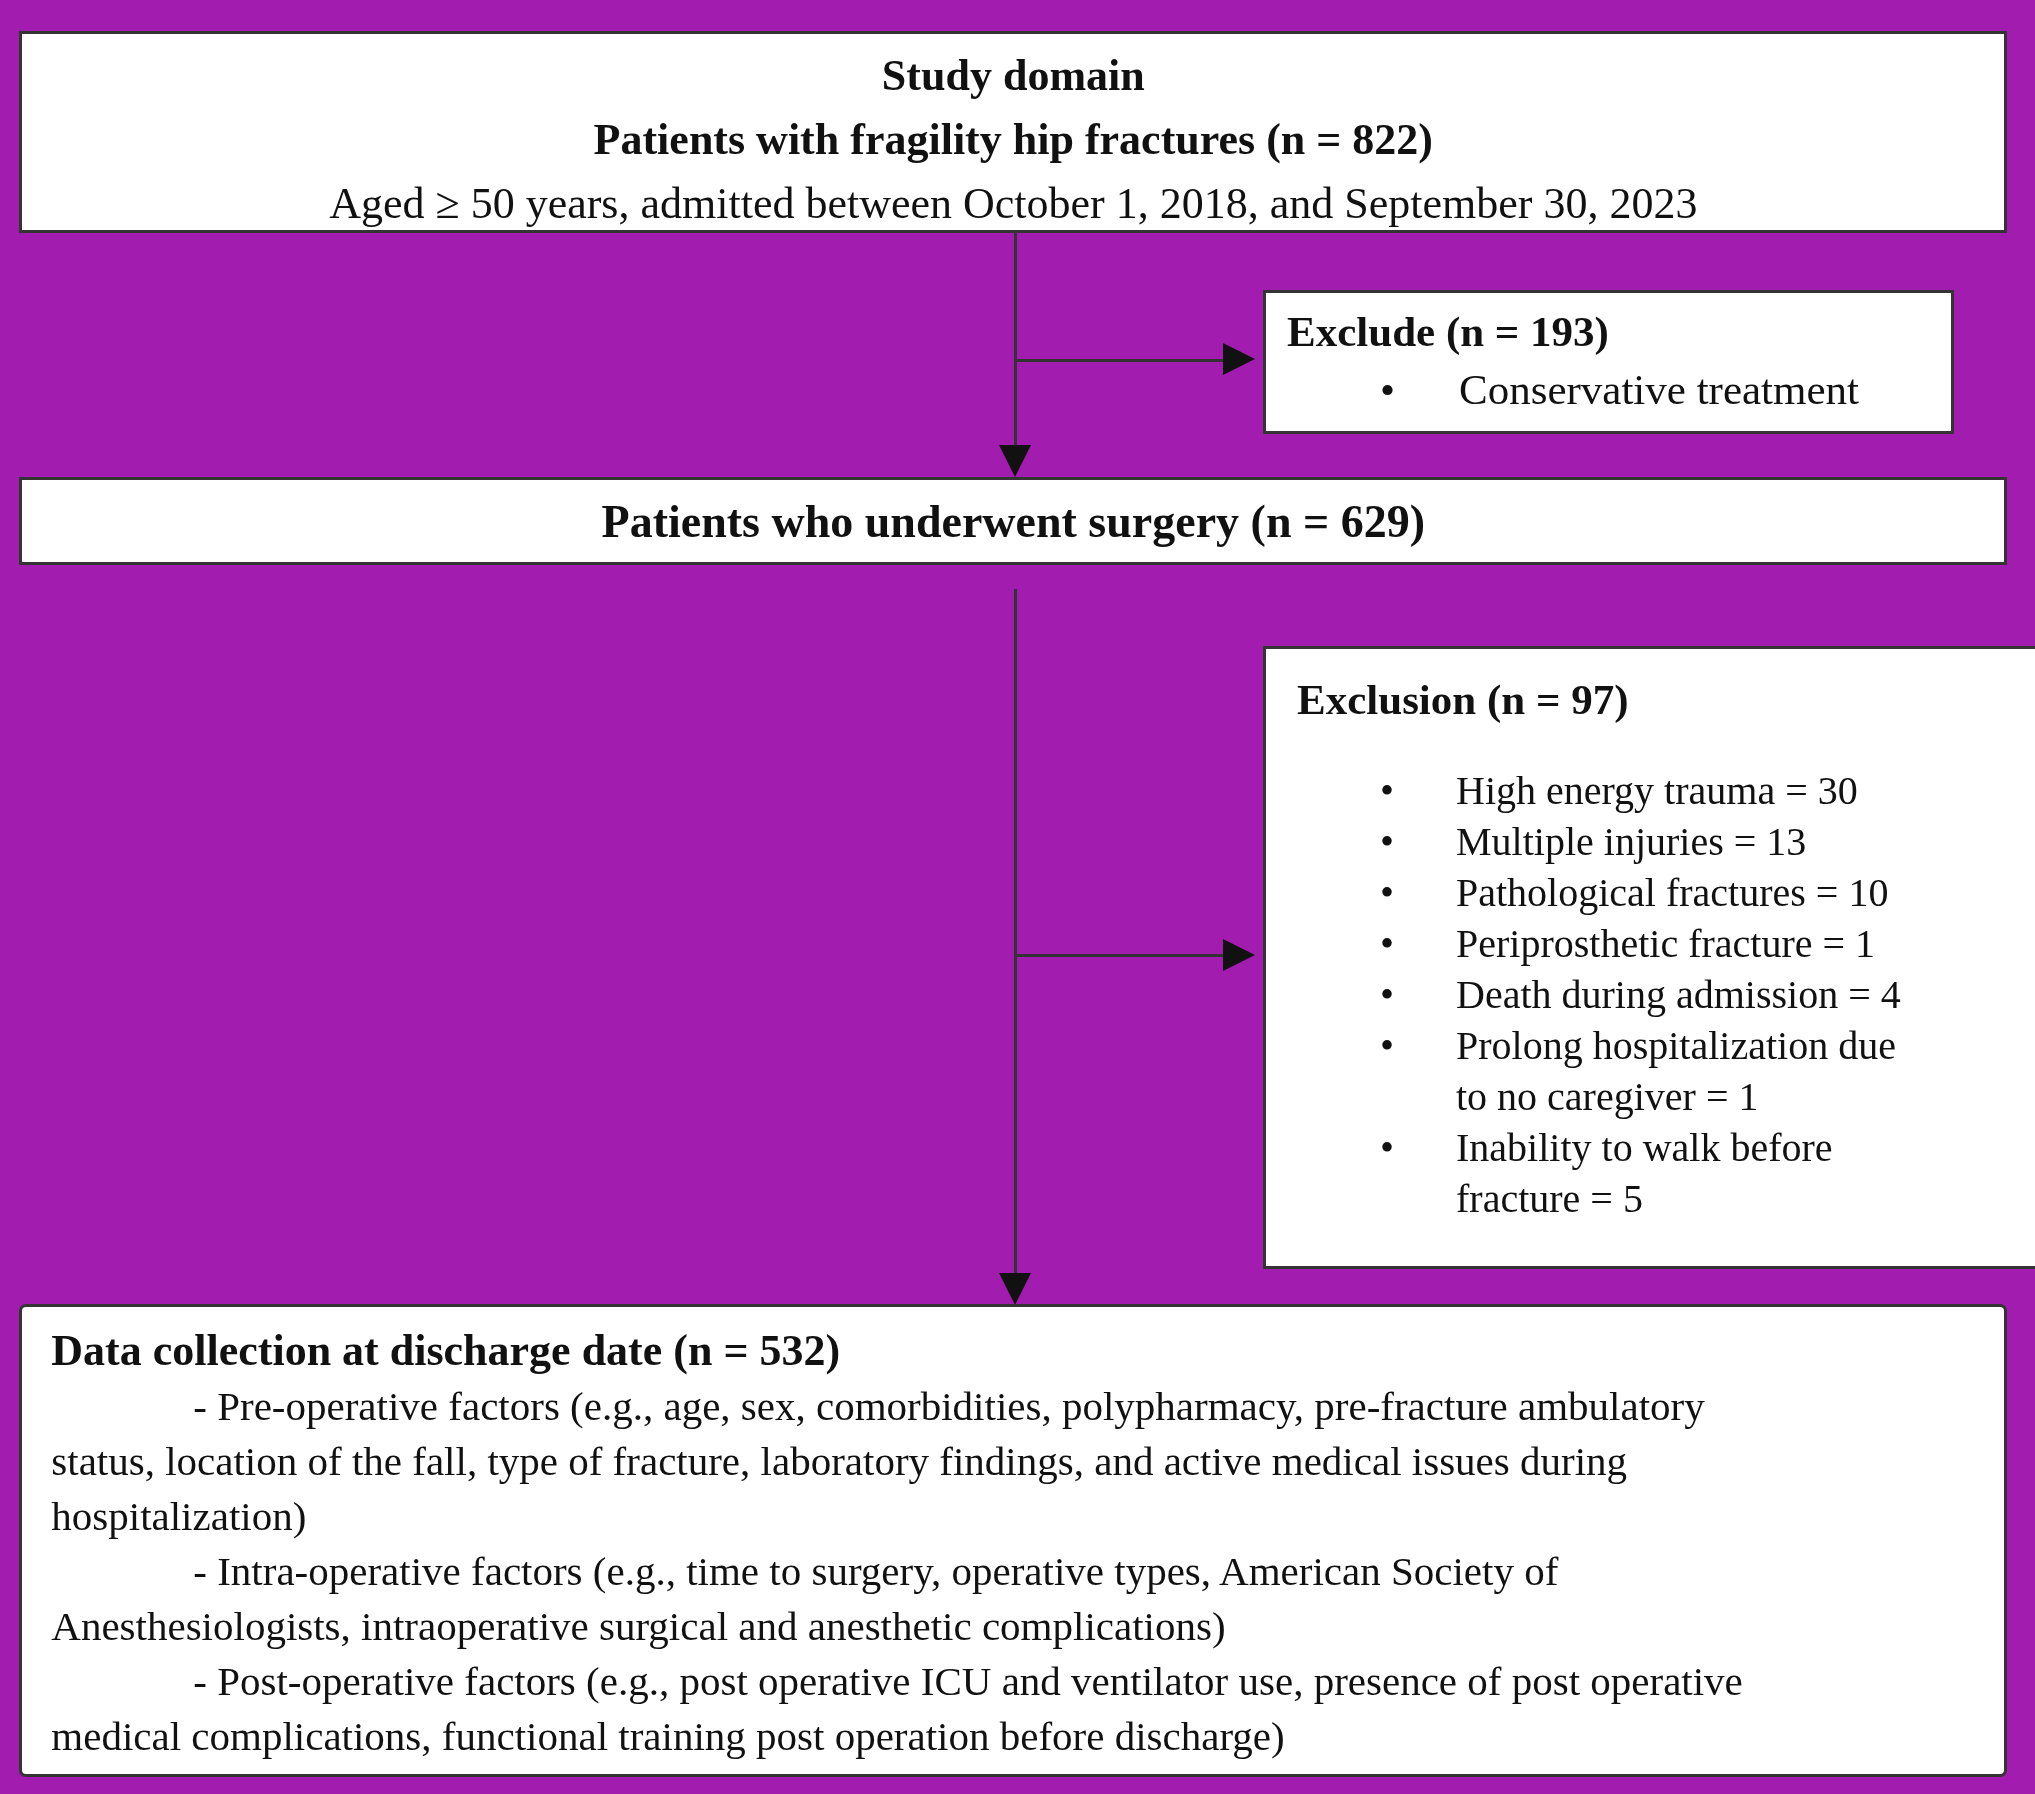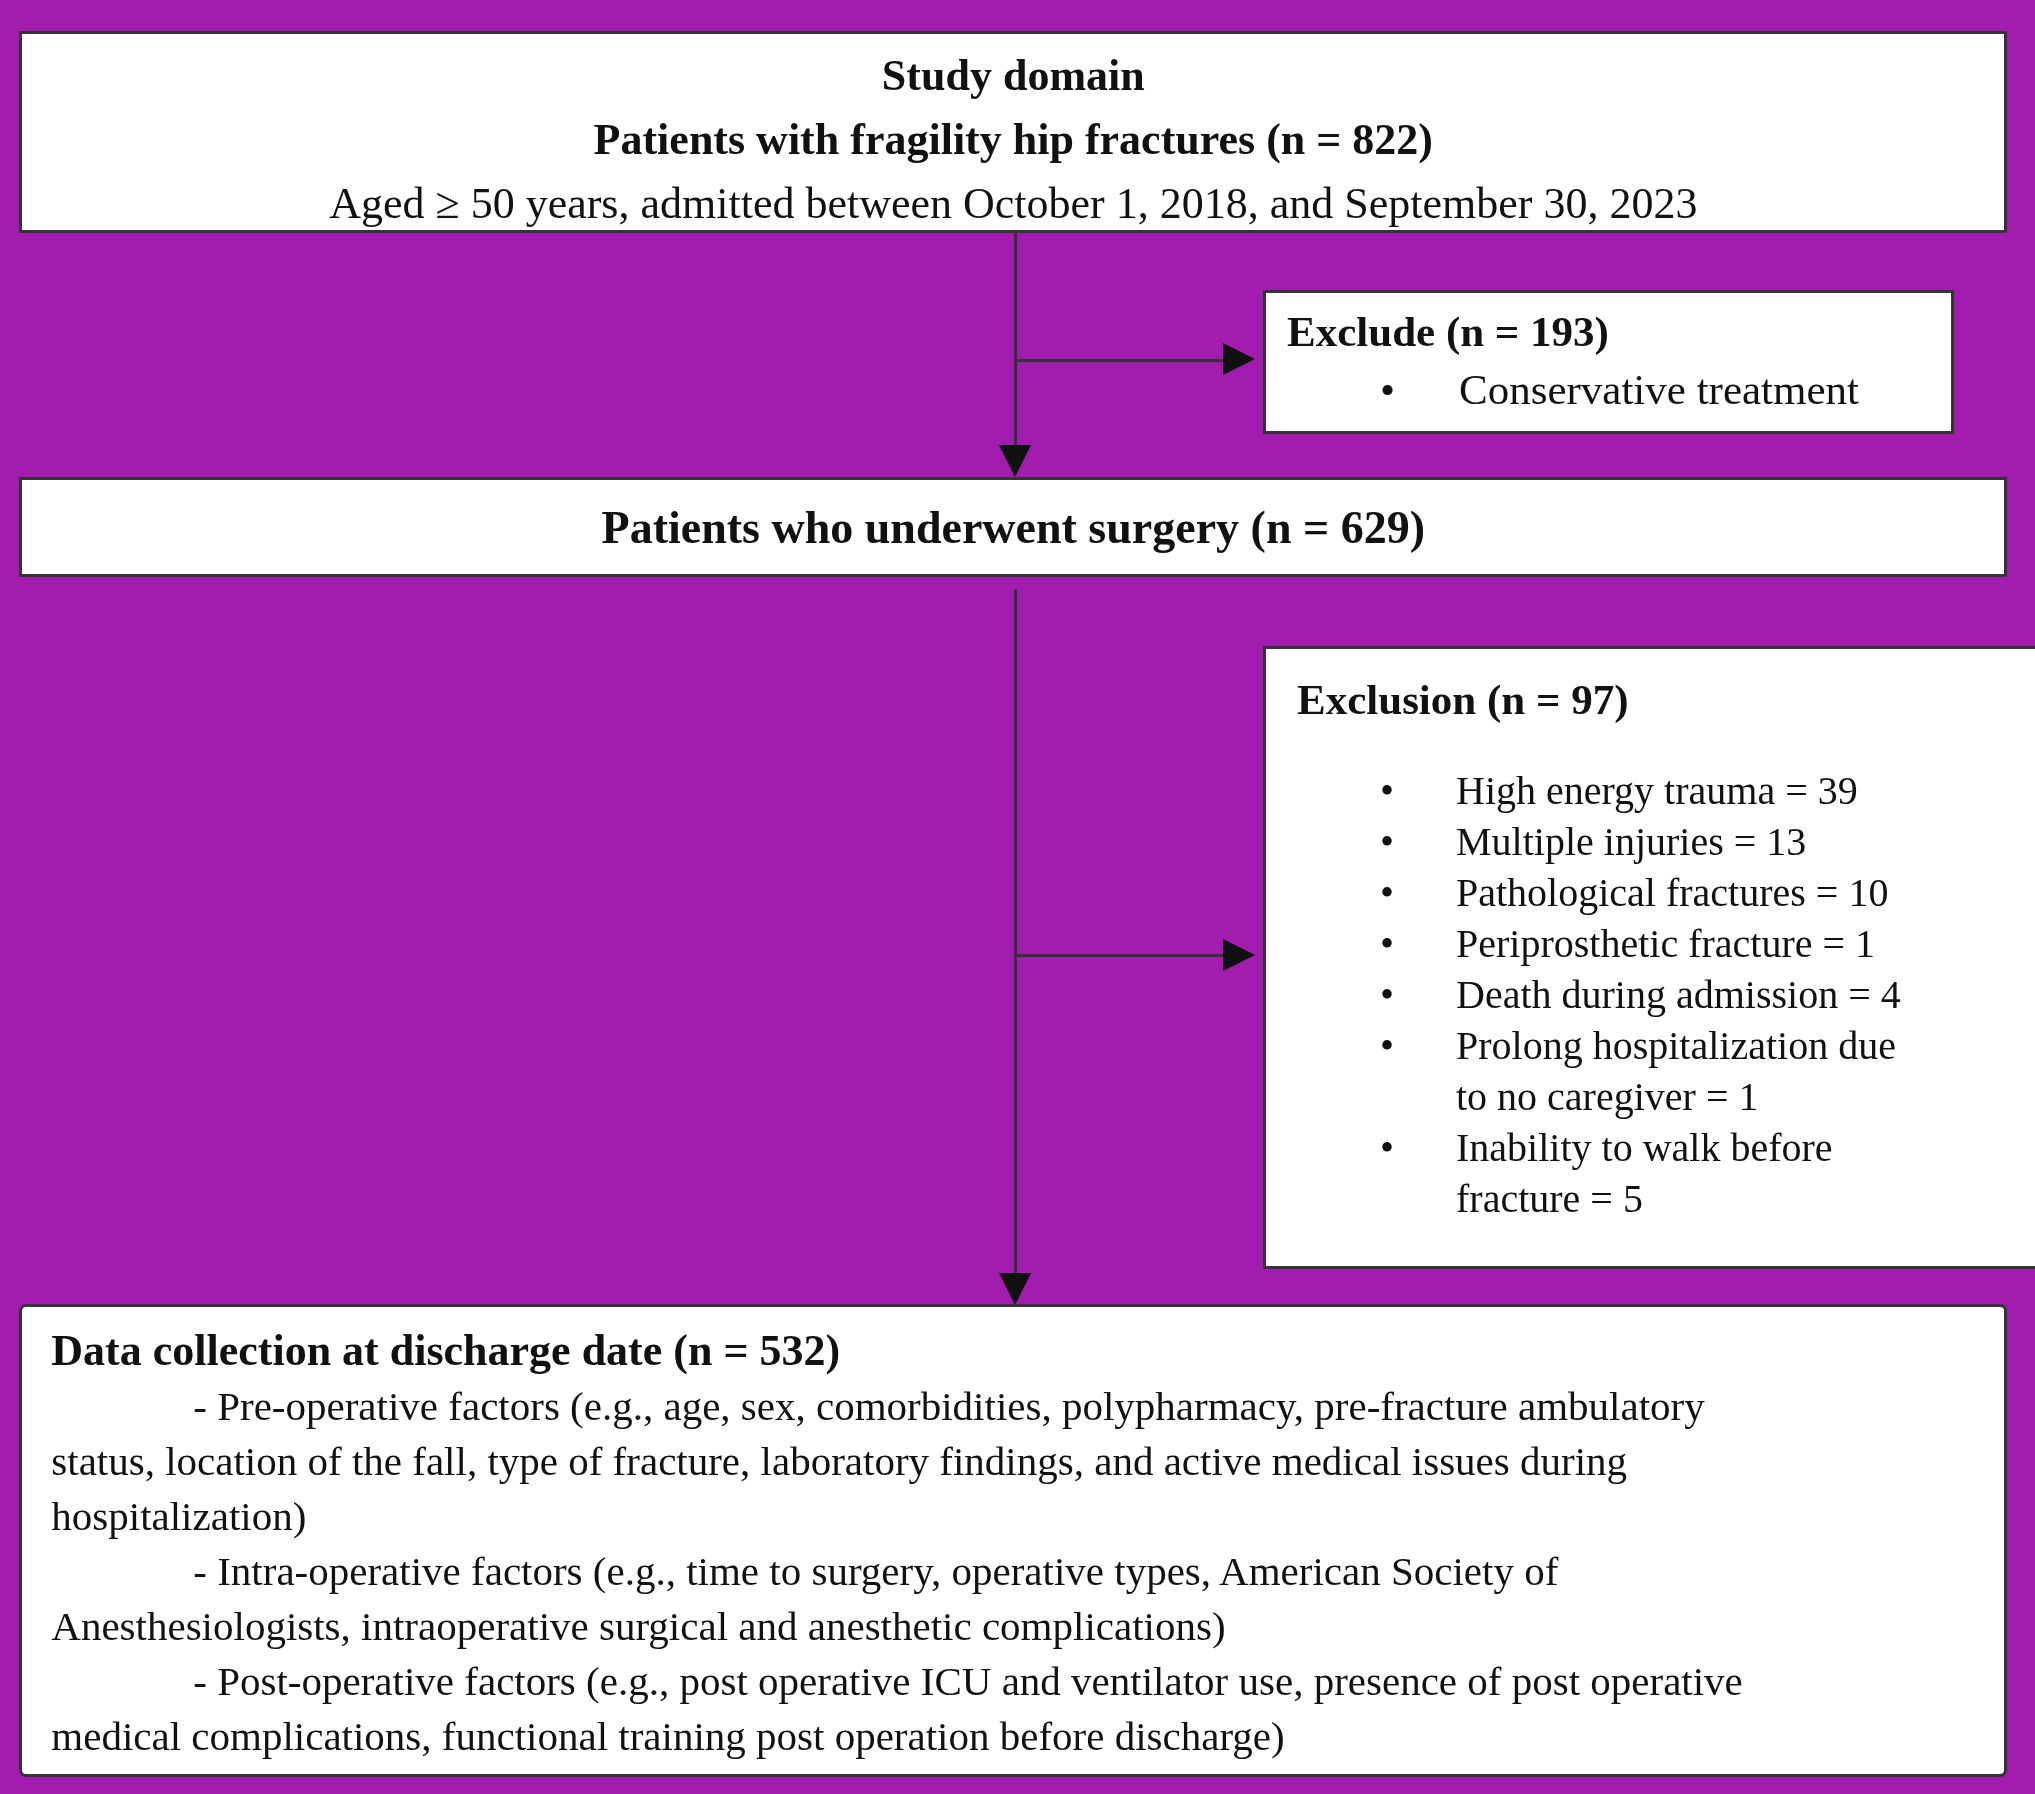--- a/index.html
+++ b/index.html
@@ -54,21 +54,21 @@
     padding-left: 93px;
     font-size: 43px;
     line-height: 51px;
     white-space: nowrap;
   }
   .exclude-box .marker { display: inline-block; width: 79px; }
 
   
   .surgery-box {
     left: 19.3px; top: 477px;
-    width: 1988px; height: 100px;
+    width: 1988px; height: 88px;
     display: flex; align-items: center; justify-content: center;
   }
   .surgery-box .line {
     font-size: 46px;
     font-weight: bold;
     white-space: nowrap;
   }
 
   
   .exclusion-box {
@@ -171,21 +171,21 @@
 
   <div class="vline v2"></div>
   <div class="arrow arrow-down a3"></div>
 
   <div class="hline h2"></div>
   <div class="arrow arrow-right a4"></div>
 
   <div class="box exclusion-box">
     <div class="btitle">Exclusion (n = 97)</div>
     <div class="rows">
-      <div class="xrow"><span class="xmark">•</span><span>High energy trauma = 39</span></div>
+      <div class="xrow"><span class="xmark">•</span><span>High energy trauma = 30</span></div>
       <div class="xrow"><span class="xmark">•</span><span>Multiple injuries = 13</span></div>
       <div class="xrow"><span class="xmark">•</span><span>Pathological fractures = 10</span></div>
       <div class="xrow"><span class="xmark">•</span><span>Periprosthetic fracture = 1</span></div>
       <div class="xrow"><span class="xmark">•</span><span>Death during admission = 4</span></div>
       <div class="xrow"><span class="xmark">•</span><span>Prolong hospitalization due</span></div>
       <div class="xrow"><span class="xmark"></span><span>to no caregiver = 1</span></div>
       <div class="xrow"><span class="xmark">•</span><span>Inability to walk before</span></div>
       <div class="xrow"><span class="xmark"></span><span>fracture = 5</span></div>
     </div>
   </div>

